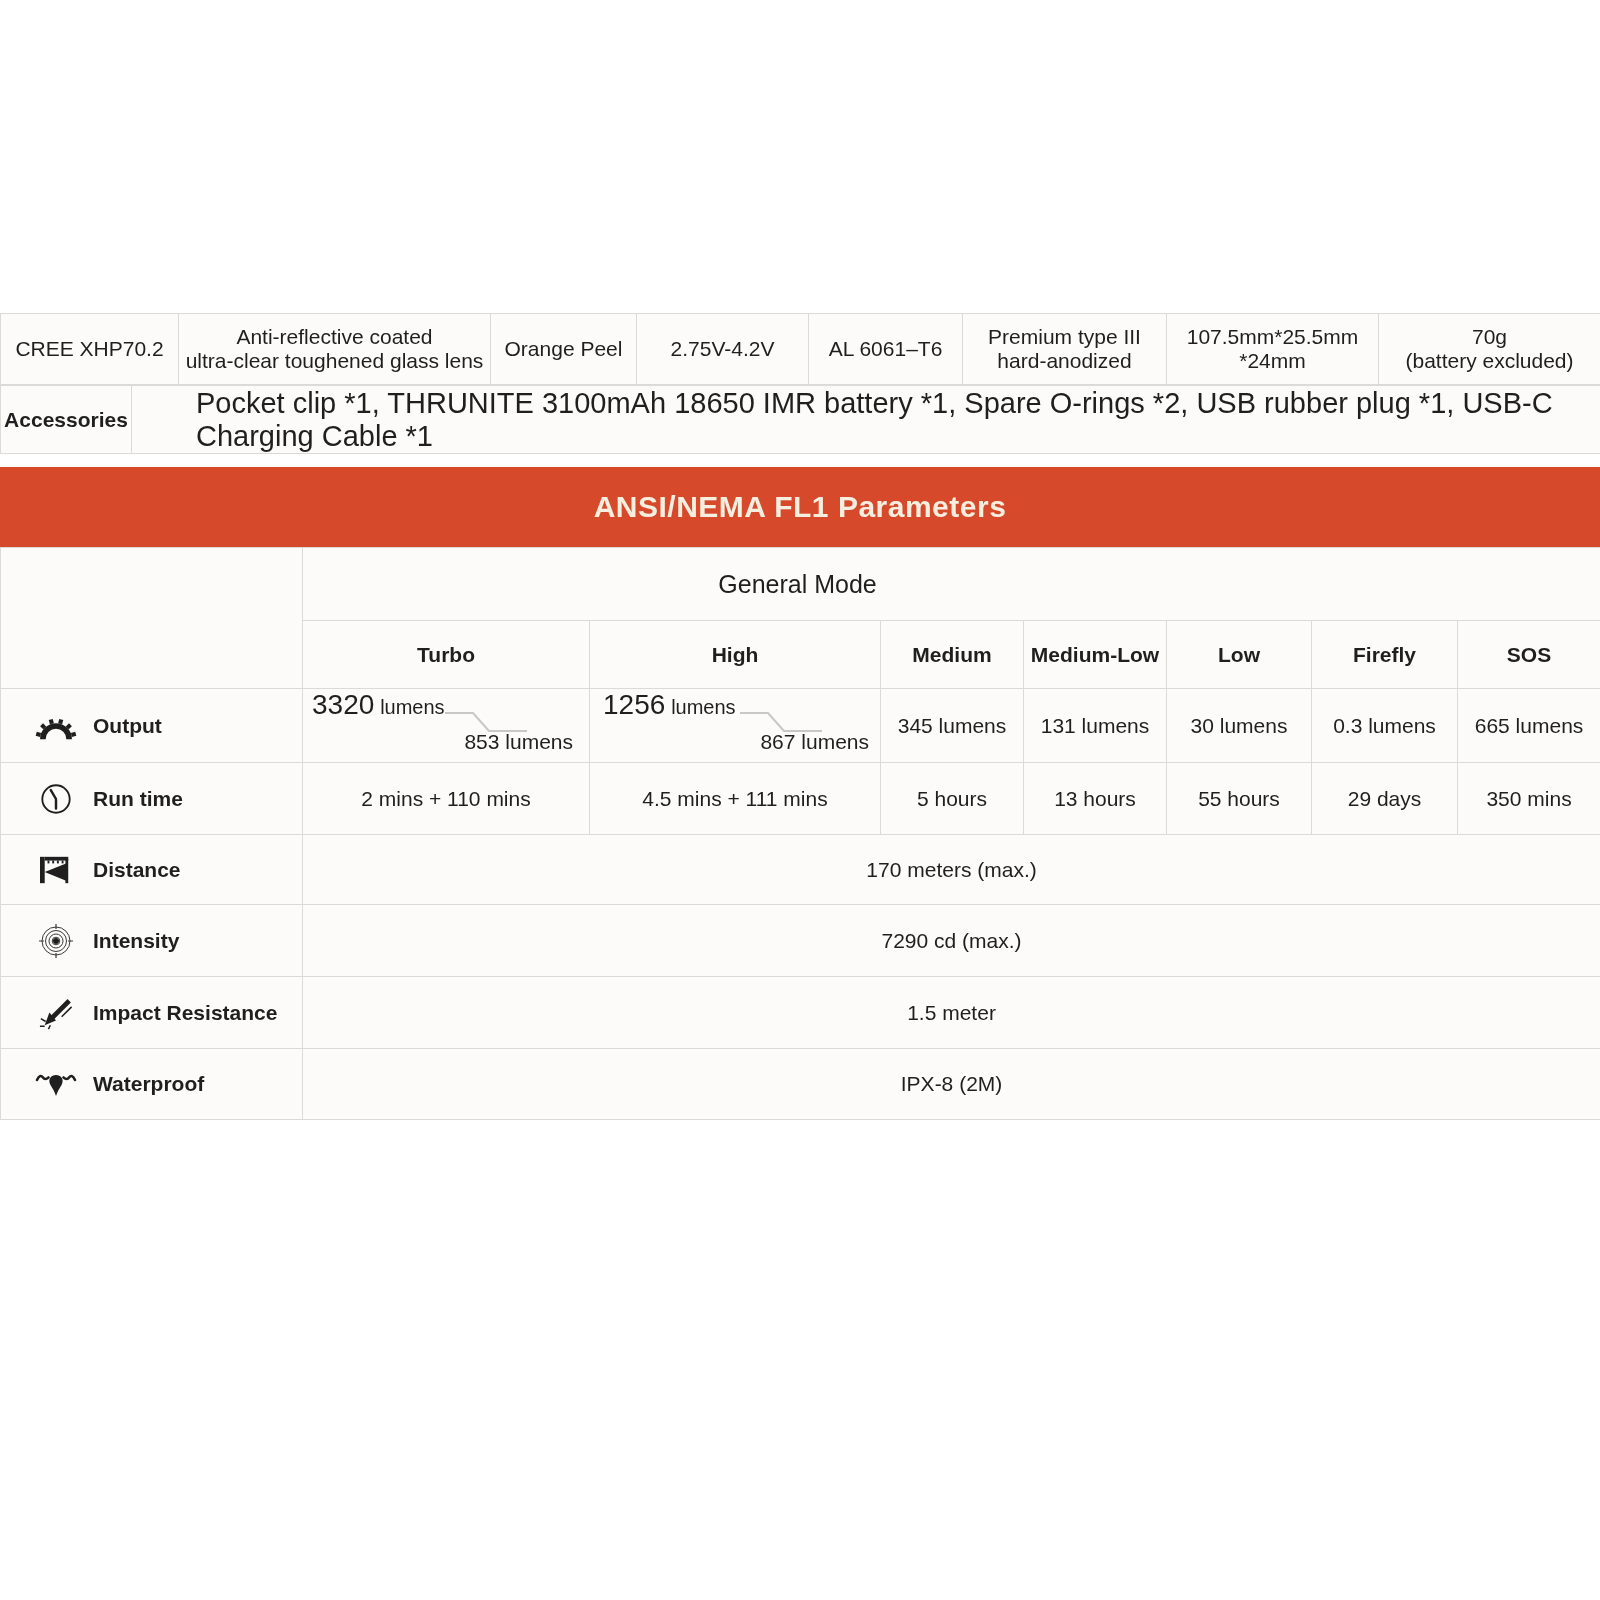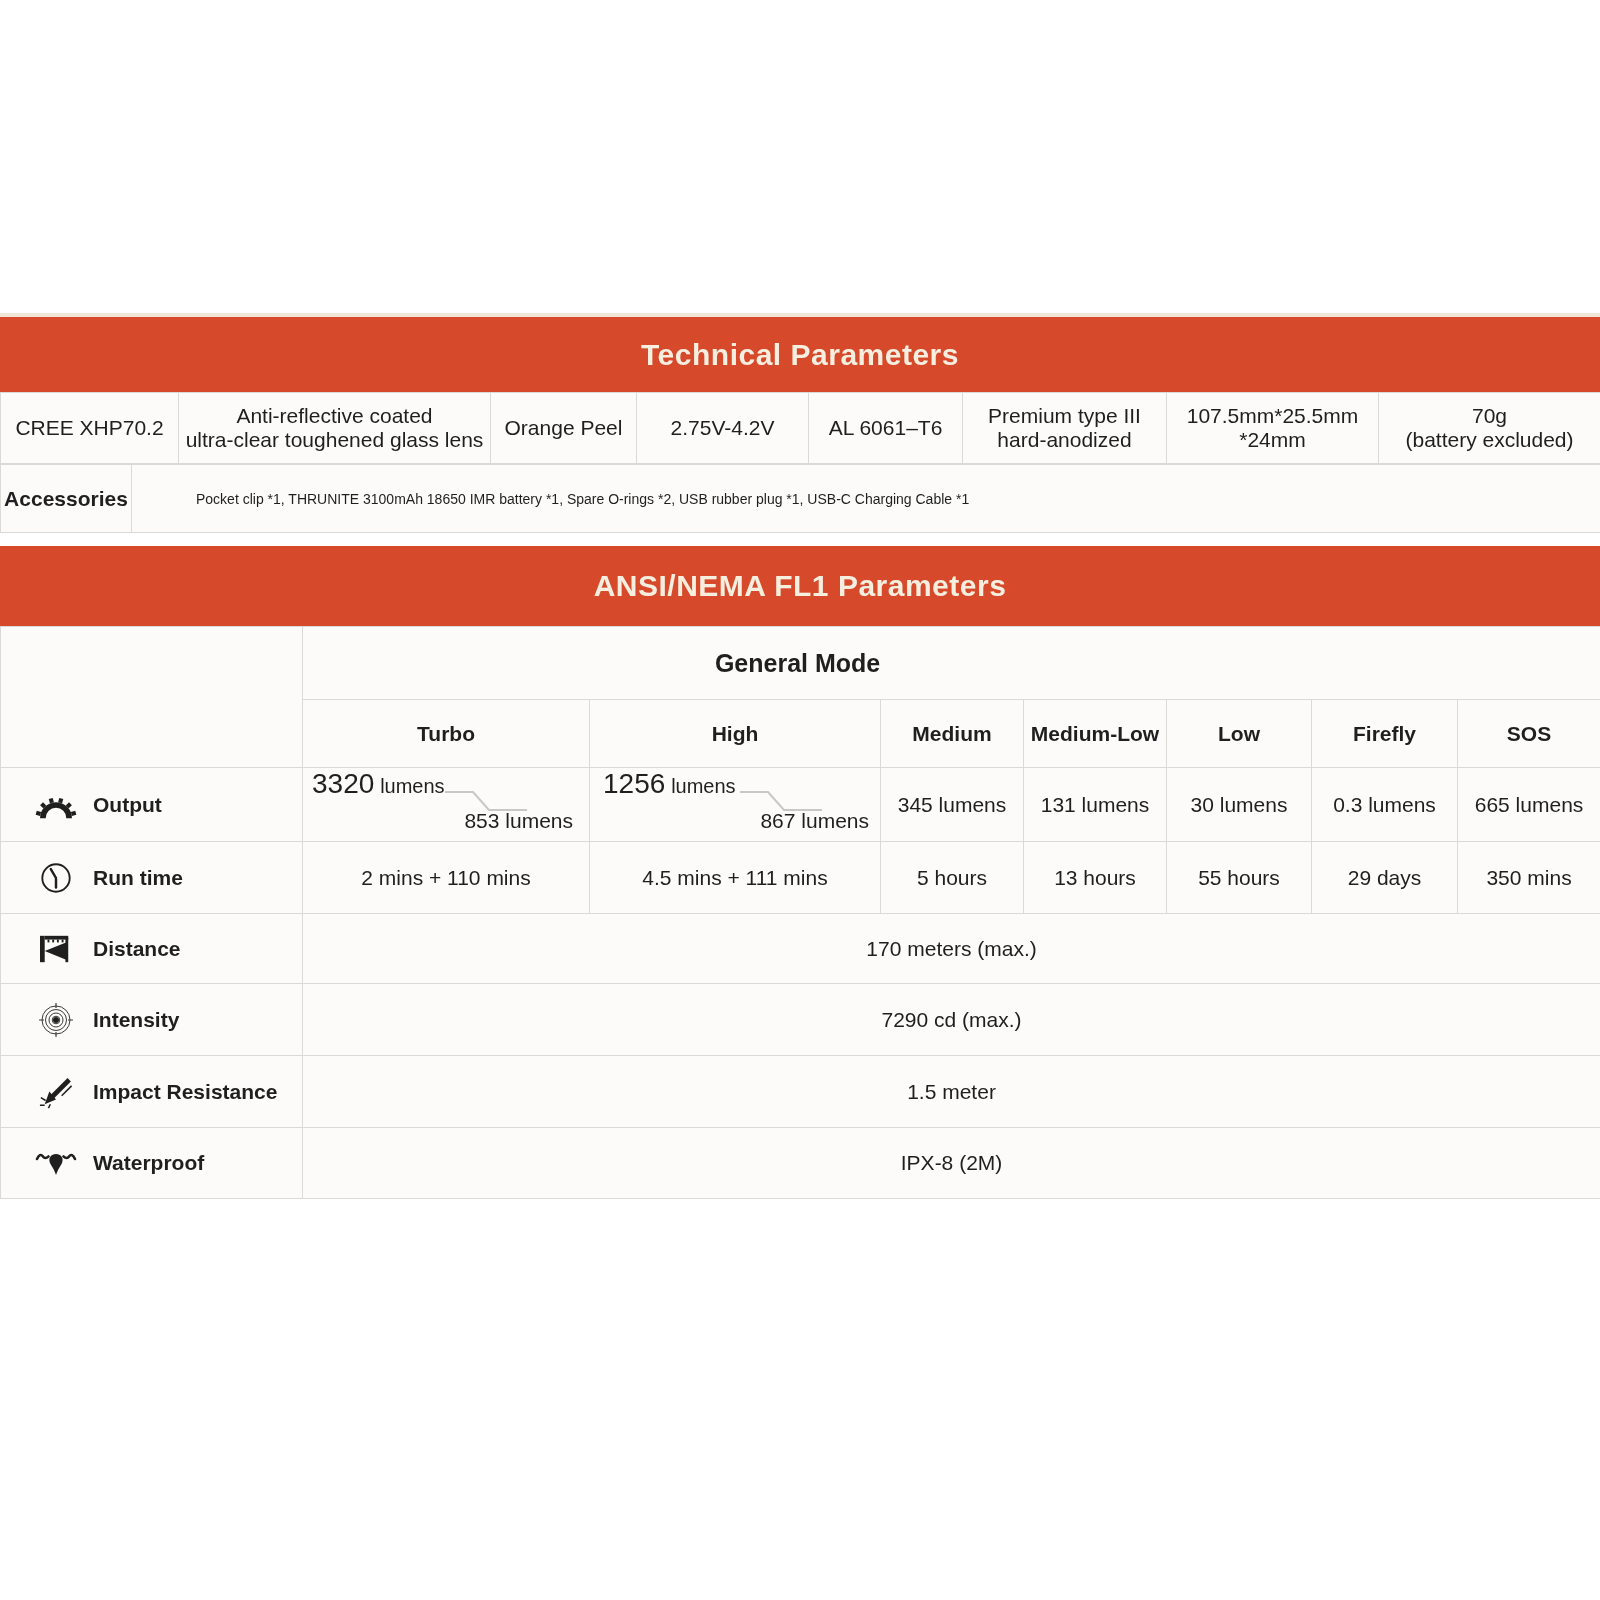--- a/index.html
+++ b/index.html
@@ -23,34 +23,34 @@
   th,td{border:1px solid var(--grid);text-align:center;vertical-align:middle;padding:0;}
   th{font-size:22px;font-weight:bold;}
   td{font-size:21px;}
 
   .t-tech tr.hdr{height:70px;}
   .t-tech tr.dat{height:71px;}
   .t-tech td div{line-height:1.14;}
 
   .t-acc tr{height:68px;}
   .t-acc .acc-label{font-weight:bold;font-size:21px;}
-  .t-acc .acc-value{text-align:left;padding-left:64px;font-size:14px;margin-top:24px;}
+  .t-acc .acc-value{text-align:left;padding-left:64px;font-size:29px;margin-top:24px;}
 
   .gap{height:13px;background:#ffffff;}
 
   .t-ansi .r-group{height:73px;}
   .t-ansi .r-modes{height:68px;}
   .t-ansi .r-output{height:74px;}
   .t-ansi .r-run{height:72px;padding-left:44px;}
   .t-ansi .r-dist{height:70px;padding-left:20px;}
   .t-ansi .r-int{height:72px;}
   .t-ansi .r-imp{height:72px;}
   .t-ansi .r-wat{height:71px;}
 
-  .group-cell{font-weight:bold;font-size:25px;padding-right:308px;}
+  .group-cell{font-weight:normal;font-size:25px;padding-right:308px;}
   .t-ansi th{font-size:21px;}
 
   .lbl{text-align:left;}
   .lbl .lbl-inner{display:flex;align-items:center;gap:16px;padding-left:34px;}
   .lbl .ic{width:42px;display:flex;align-items:center;justify-content:center;flex:0 0 42px;}
   .lbl .lbl-txt{font-weight:bold;font-size:21px;white-space:nowrap;}
 
   .stepcell{position:relative;}
   .stepcell .main{position:absolute;top:0;left:9px;white-space:nowrap;}
   .stepcell.hi .main{left:13px;}
@@ -62,23 +62,20 @@
   .stepcell.hi .step{right:11px;}
 
   .merged-val{font-size:21px;}
 </style>
 </head>
 <body>
 
 <div class="page">
   <div class="top-spacer"></div>
 
-  <div class="band tech-band">
-    <span>Technical Parameters</span>
-  </div>
 
   <table class="t-tech">
     <colgroup>
       <col style="width:178px">
         <col style="width:312px">
         <col style="width:146px">
         <col style="width:172px">
       <col style="width:154px">
         <col style="width:204px">
         <col style="width:212px">

